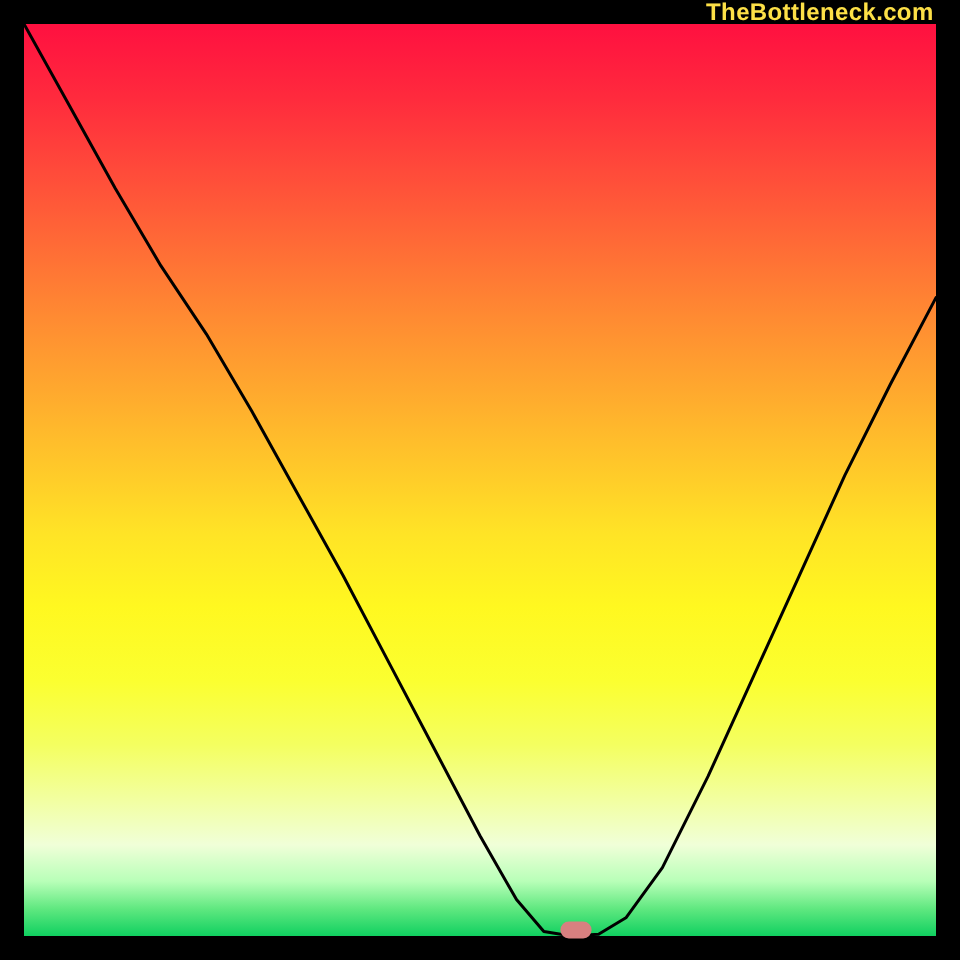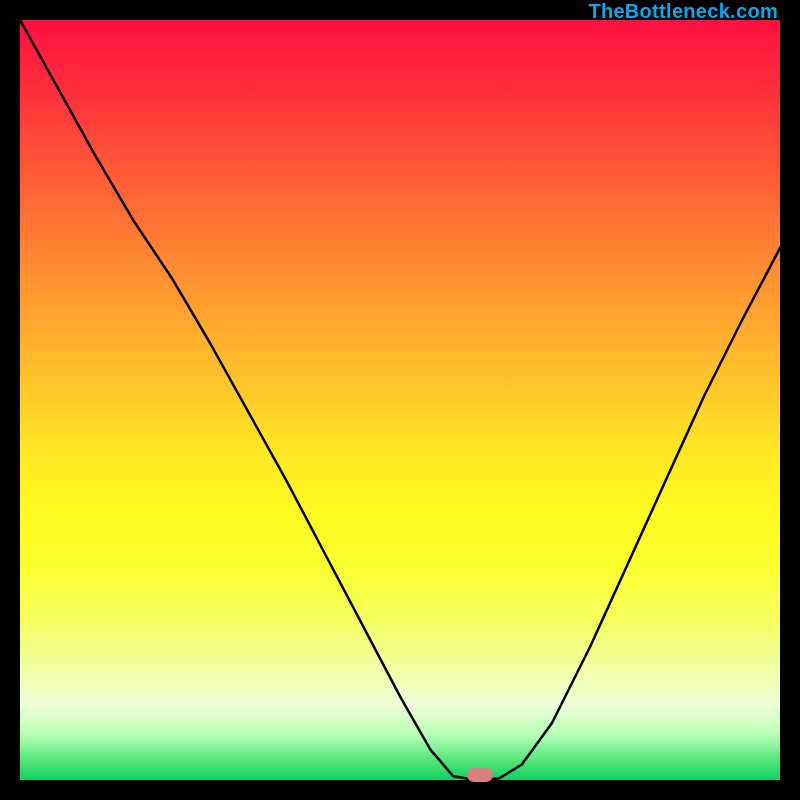--- a/index.html
+++ b/index.html
@@ -44,21 +44,21 @@
     background: #d88080;
     border-radius: 8px;
   }
   .watermark {
     position: absolute;
     top: 0px;
     right: 22px;
     font-family: Arial, Helvetica, sans-serif;
     font-size: 20px;
     font-weight: bold;
-    color: #0ea5e9;
+    color: #fde047;
     letter-spacing: 0.3px;
   }
 </style>
 </head>
 <body>
 
 <div class="frame">
   <div class="plot-area">
     <svg class="curve" viewBox="0 0 760 760" preserveAspectRatio="none">
       <path id="curve-path" d="M0.00 0.00 L38.00 68.40 L76.00 136.80 L114.00 201.40 L152.00 258.40 L190.00 323.00 L228.00 391.40 L266.00 459.80 L304.00 532.00 L342.00 604.20 L380.00 676.40 L410.40 729.60 L433.20 756.20 L456.00 760.00 L478.80 758.48 L501.60 744.80 L532.00 703.00 L570.00 627.00 L608.00 543.40 L646.00 459.80 L684.00 376.20 L722.00 300.20 L760.00 228.00" fill="none" stroke="#000" stroke-width="2.5" stroke-linejoin="round" stroke-linecap="round"></path>

